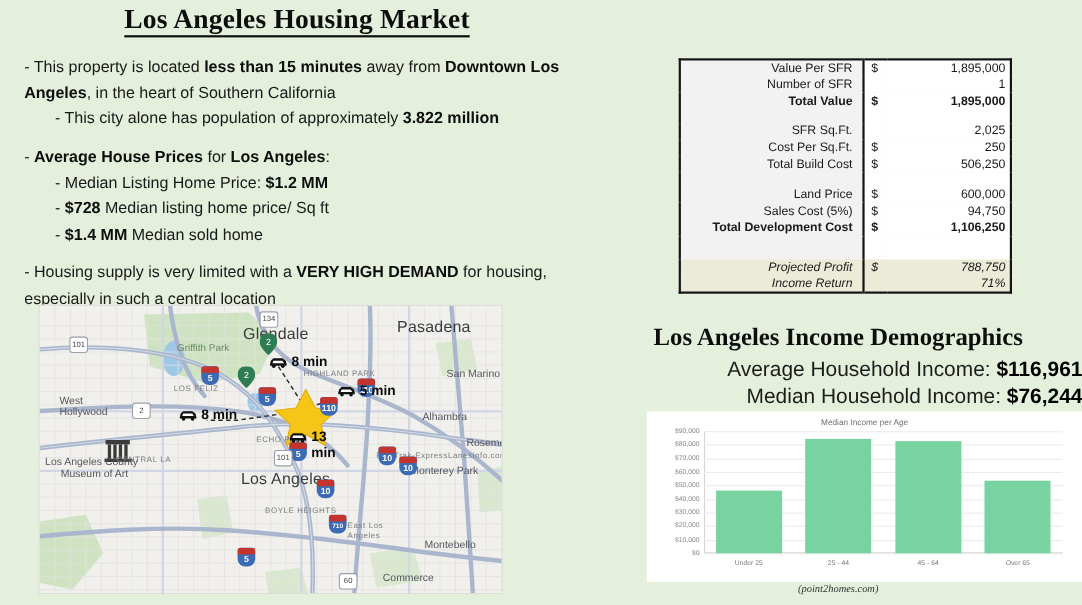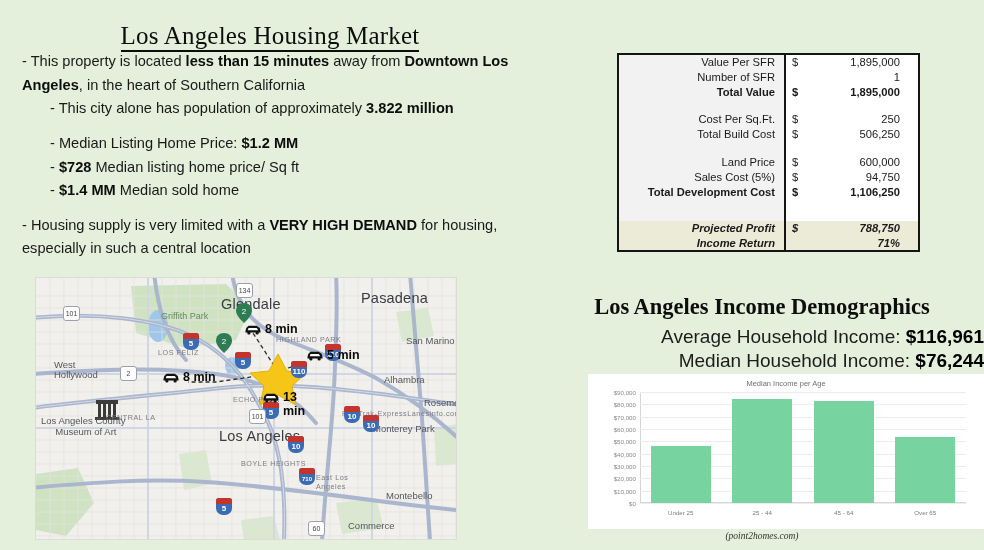--- a/index.html
+++ b/index.html
@@ -8,24 +8,24 @@
     background: #e4f0dc;
     font-family: "Liberation Sans", sans-serif;
     overflow: hidden;
   }
   .slide { position: relative; width: 984px; height: 550px; background: #e4f0dc; }
 
   
   .left-col { position: absolute; left: 0; top: 0; width: 540px; height: 550px; }
 
   .main-title {
-    position: absolute; left: 0; top: 22px; width: 540px;
+    position: absolute; left: 0; top: 4px; width: 540px;
     text-align: center;
     font-family: "Liberation Serif", serif;
-    font-weight: normal;
+    font-weight: bold;
     font-size: 25px;
     color: #0d0d0d;
     letter-spacing: .2px;
   }
   .main-title span { border-bottom: 2px solid #0d0d0d; padding-bottom: 1px; }
 
   .body-text {
     position: absolute; left: 22px; top: 50px; width: 502px;
     font-size: 14.6px; line-height: 1.62; color: #191919;
     font-family: "Liberation Sans", sans-serif;
@@ -89,25 +89,25 @@
   .fin-table {
     position: absolute; left: 77px; top: 53px; width: 303px;
     border: 2px solid #141414; border-collapse: collapse;
     background: #f2f2f2; table-layout: fixed;
   }
   .fin-table td { padding: 0; height: 15.2px; font-size: 11.2px; color: #1a1a1a;
                   font-family: "Liberation Sans", sans-serif; vertical-align: middle; }
   .fin-table td.lab { width: 167px; text-align: right; padding-right: 9px; background: #f2f2f2; }
   .fin-table td.cur { width: 22px; text-align: left; padding-left: 6px; background: #ffffff;
                       border-left: 2px solid #141414; }
-  .fin-table td.val { width: 112px; text-align: right; padding-right: 18px; background: #ffffff; }
+  .fin-table td.val { width: 112px; text-align: right; padding-right: 4px; background: #ffffff; }
   .fin-table tr.bold td { font-weight: bold; }
   .fin-table tr.spacer td { height: 12px; }
   .fin-table tr.spacer2 td { height: 21px; }
-  .fin-table tr.hl td { background: #ebebd7; font-weight: bold; font-style: italic; }
+  .fin-table tr.hl td { background: #ebebd7; font-weight: normal; font-style: italic; }
   .fin-table tr.hl td.cur, .fin-table tr.hl td.val { background: #ebebd7; }
 
   .demo-title {
     position: absolute; left: 0; top: 294px; width: 444px; text-align: center;
     font-family: "Liberation Serif", serif; font-weight: bold;
     font-size: 22.5px; color: #0d0d0d;
   }
   .demo-line {
     position: absolute; left: 0; width: 444px; text-align: right;
     font-size: 19px; color: #1c1c1c; font-family: "Liberation Sans", sans-serif;
@@ -157,20 +157,21 @@
   <div class="left-col">
 
     <div class="main-title">
       <span>Los Angeles Housing Market</span>
     </div>
 
     <div class="body-text">
       <p><span>- This property is located </span><b>less than 15 minutes</b><span> away from </span><b>Downtown Los Angeles</b><span>, in the heart of Southern California</span></p>
       <p class="ind1"><span>- This city alone has  population of approximately </span><b>3.822 million</b></p>
       <div class="gap"></div>
+      <p><span>- </span><b>Average House Prices</b><span> for </span><b>Los Angeles</b><span>:</span></p>
       <p class="ind1"><span>- Median Listing Home Price: </span><b>$1.2 MM</b></p>
       <p class="ind1"><span>- </span><b>$728</b><span> Median listing home price/ Sq ft</span></p>
       <p class="ind1"><span>- </span><b>$1.4 MM</b><span> Median sold home</span></p>
       <div class="gap"></div>
       <p><span>- Housing supply is very limited with a </span><b>VERY HIGH DEMAND</b><span> for housing, especially in such a central location</span></p>
     </div>
 
     <div class="map-frame">
       <svg class="map-svg" width="422" height="263" viewBox="0 0 422 263">
         <rect width="422" height="263" fill="#f1f0ed"></rect>
@@ -397,20 +398,25 @@
           <td class="lab">Total Value</td>
           <td class="cur">$</td>
           <td class="val">1,895,000</td>
         </tr>
         <tr class="spacer">
             <td class="lab"></td>
             <td class="cur"></td>
             <td class="val"></td>
           </tr>
         <tr>
+          <td class="lab">SFR Sq.Ft.</td>
+          <td class="cur"></td>
+          <td class="val">2,025</td>
+        </tr>
+        <tr>
           <td class="lab">Cost Per Sq.Ft.</td>
           <td class="cur">$</td>
           <td class="val">250</td>
         </tr>
         <tr>
           <td class="lab">Total Build Cost</td>
           <td class="cur">$</td>
           <td class="val">506,250</td>
         </tr>
         <tr class="spacer">

